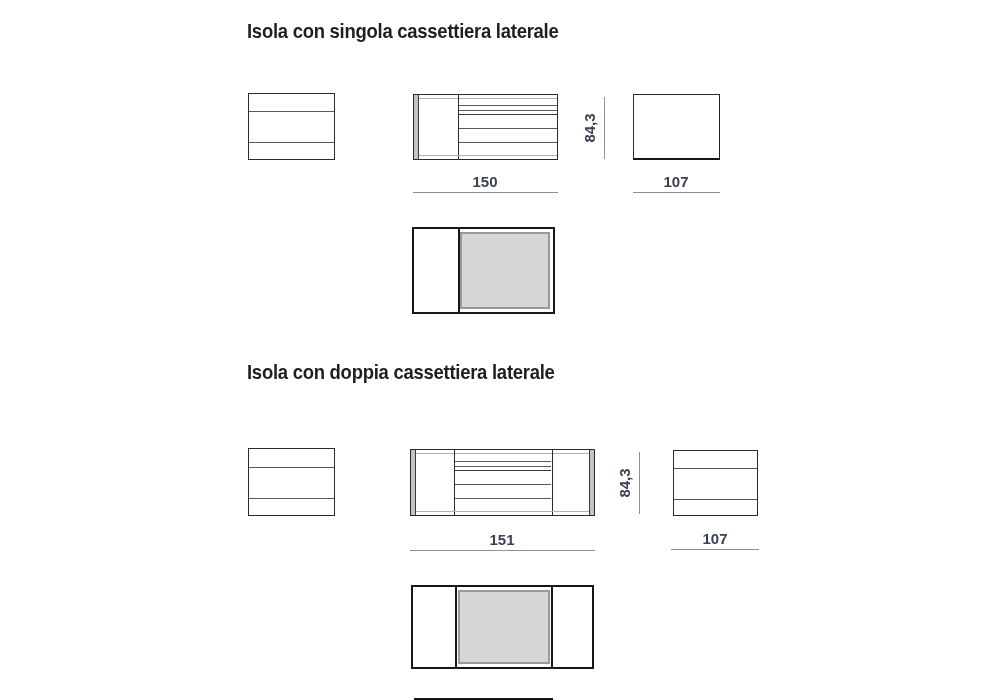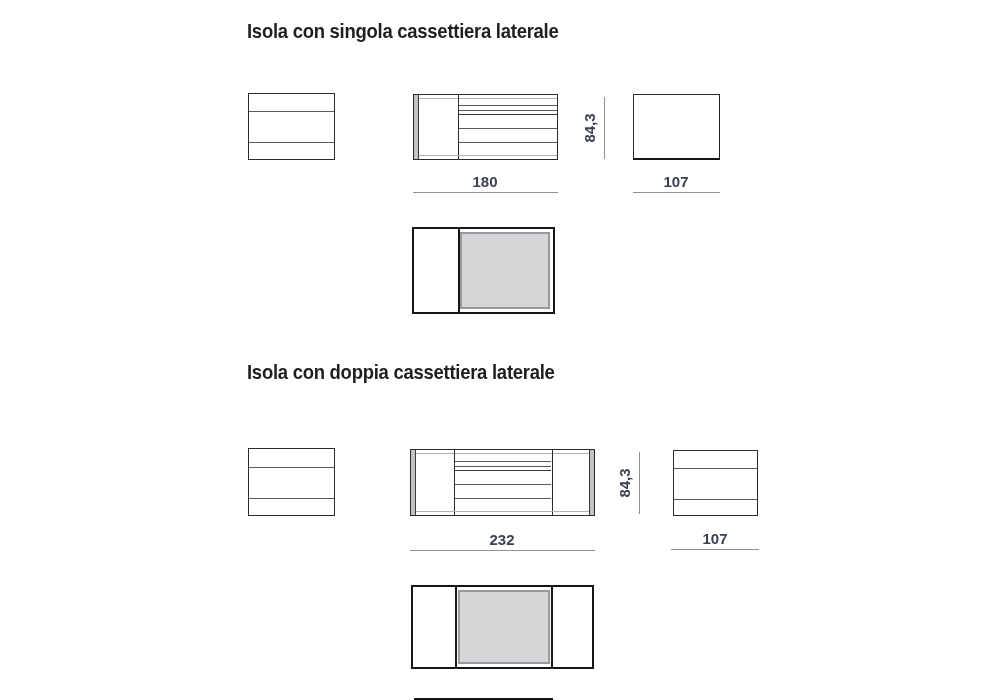--- a/index.html
+++ b/index.html
@@ -47,21 +47,21 @@
       <div class="hline" style="left:45px;top:10px;"></div>
       <div class="hline" style="left:45px;top:15px;"></div>
       <div class="hline dark" style="left:45px;top:18.5px;"></div>
       <div class="hline" style="left:45px;top:32.5px;"></div>
       <div class="hline" style="left:45px;top:47px;"></div>
       <div class="hline faint" style="bottom:3px;left:5px;"></div>
     </div>
 
     <div class="rect shadowed" style="left:633px;top:94px;width:87px;height:66px;"></div>
 
-    <div class="dimlabel" style="left:455px;top:173px;width:60px;">180</div>
+    <div class="dimlabel" style="left:455px;top:173px;width:60px;">150</div>
     <div class="dimline-h" style="left:413px;top:192px;width:145px;"></div>
 
     <div class="dimlabel vert" style="left:559px;top:119px;width:62px;height:18px;">84,3</div>
     <div class="dimline-v" style="left:604px;top:97px;height:62px;"></div>
 
     <div class="dimlabel" style="left:646px;top:173px;width:60px;">107</div>
     <div class="dimline-h" style="left:633px;top:192px;width:87px;"></div>
 
     <div class="plan" style="left:412px;top:227px;width:143px;height:87px;">
       <div class="plan-div" style="left:44px;"></div>
@@ -90,21 +90,21 @@
       <div class="hline" style="left:44px;right:43px;top:33.5px;"></div>
       <div class="hline" style="left:44px;right:43px;top:48px;"></div>
       <div class="hline faint" style="bottom:3px;left:5px;right:5px;"></div>
     </div>
 
     <div class="rect" style="left:673px;top:450px;width:85px;height:66px;">
       <div class="hline" style="top:17px;"></div>
       <div class="hline" style="top:48px;"></div>
     </div>
 
-    <div class="dimlabel" style="left:472px;top:531px;width:60px;">232</div>
+    <div class="dimlabel" style="left:472px;top:531px;width:60px;">151</div>
     <div class="dimline-h" style="left:410px;top:550px;width:185px;"></div>
 
     <div class="dimlabel vert" style="left:594px;top:474px;width:62px;height:18px;">84,3</div>
     <div class="dimline-v" style="left:639px;top:452px;height:62px;"></div>
 
     <div class="dimlabel" style="left:685px;top:530px;width:60px;">107</div>
     <div class="dimline-h" style="left:671px;top:549px;width:88px;"></div>
 
     <div class="plan" style="left:411px;top:585px;width:183px;height:84px;">
       <div class="plan-div" style="left:42px;"></div>

